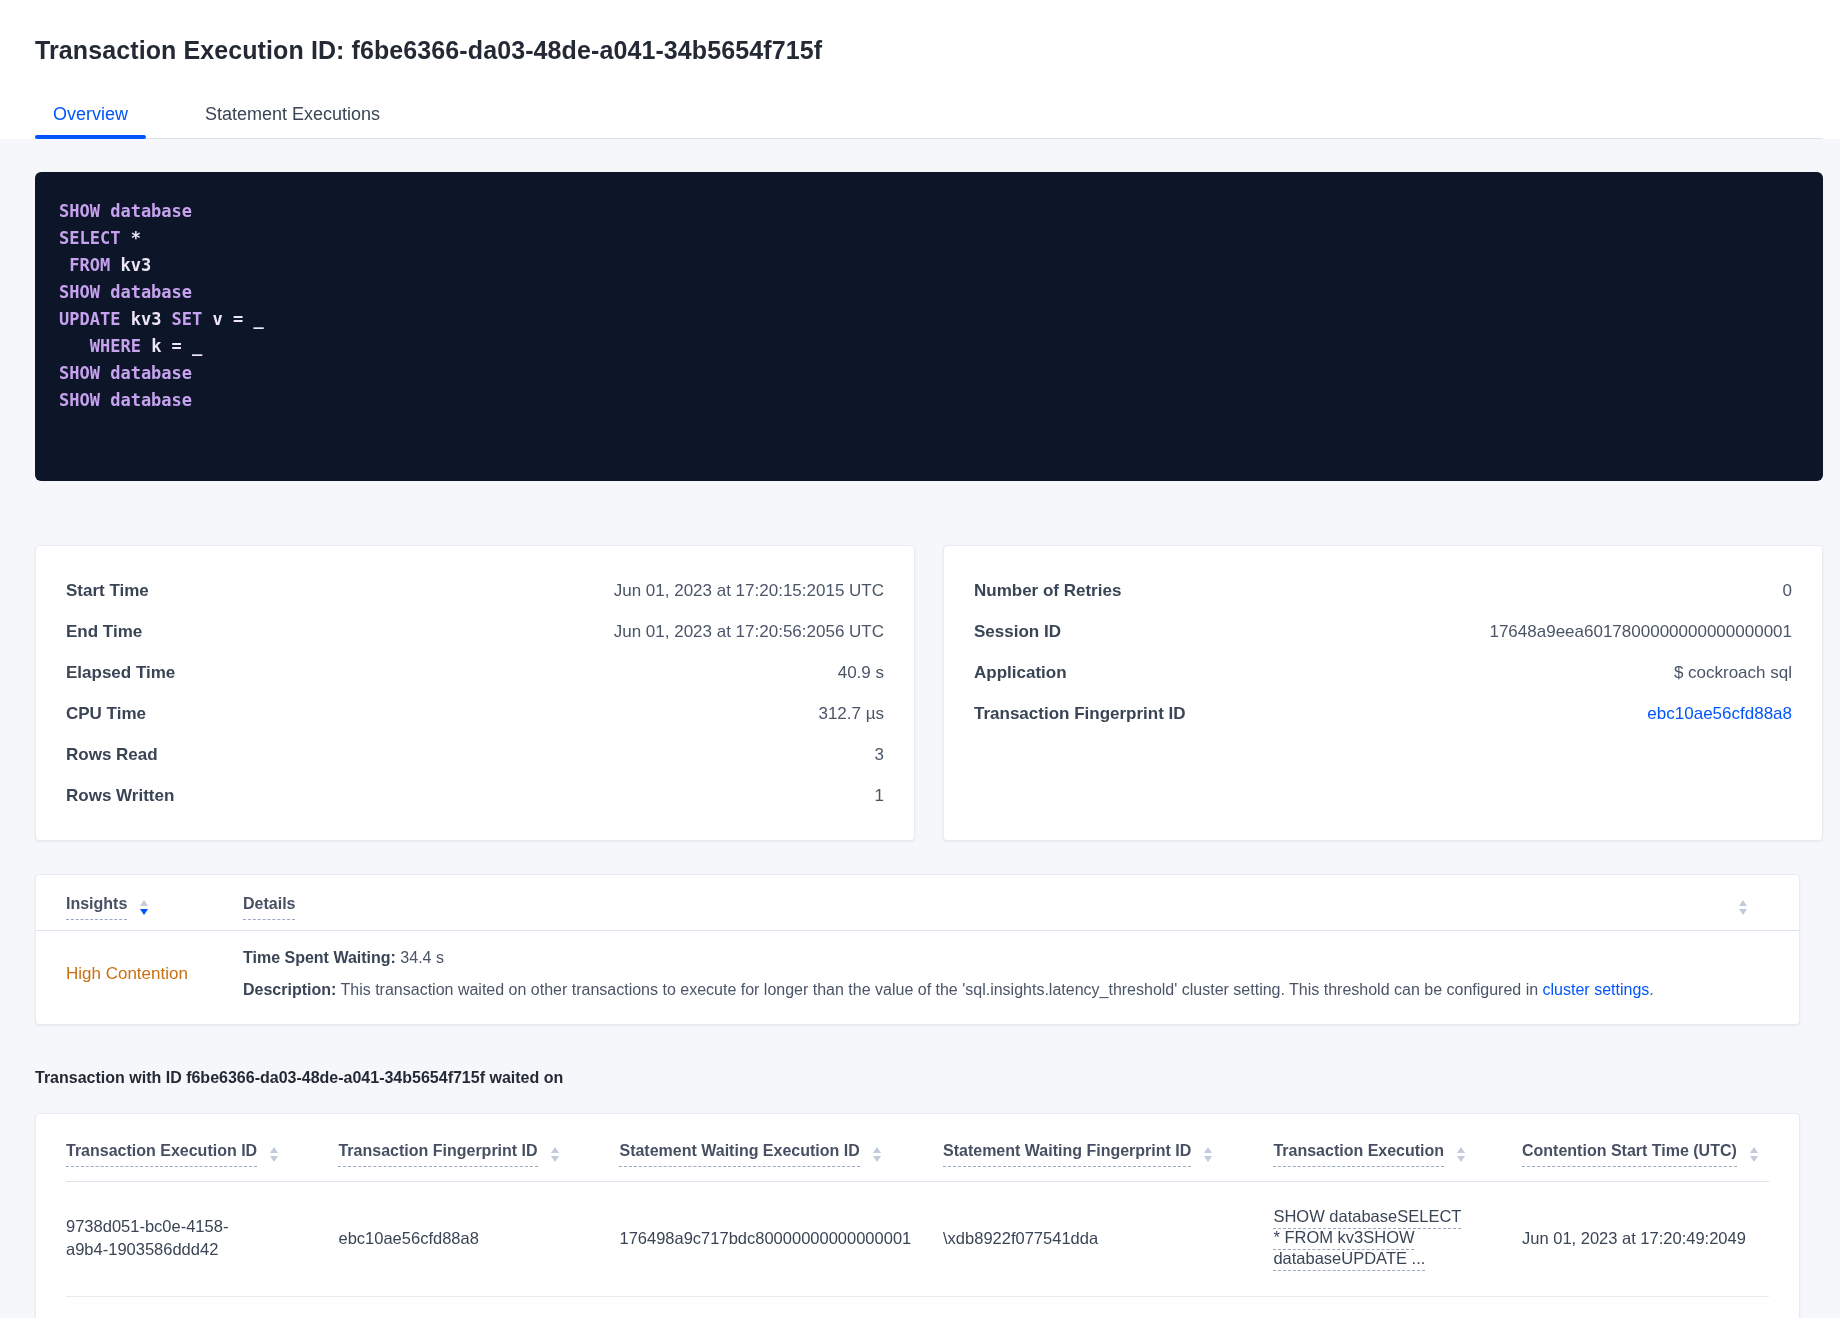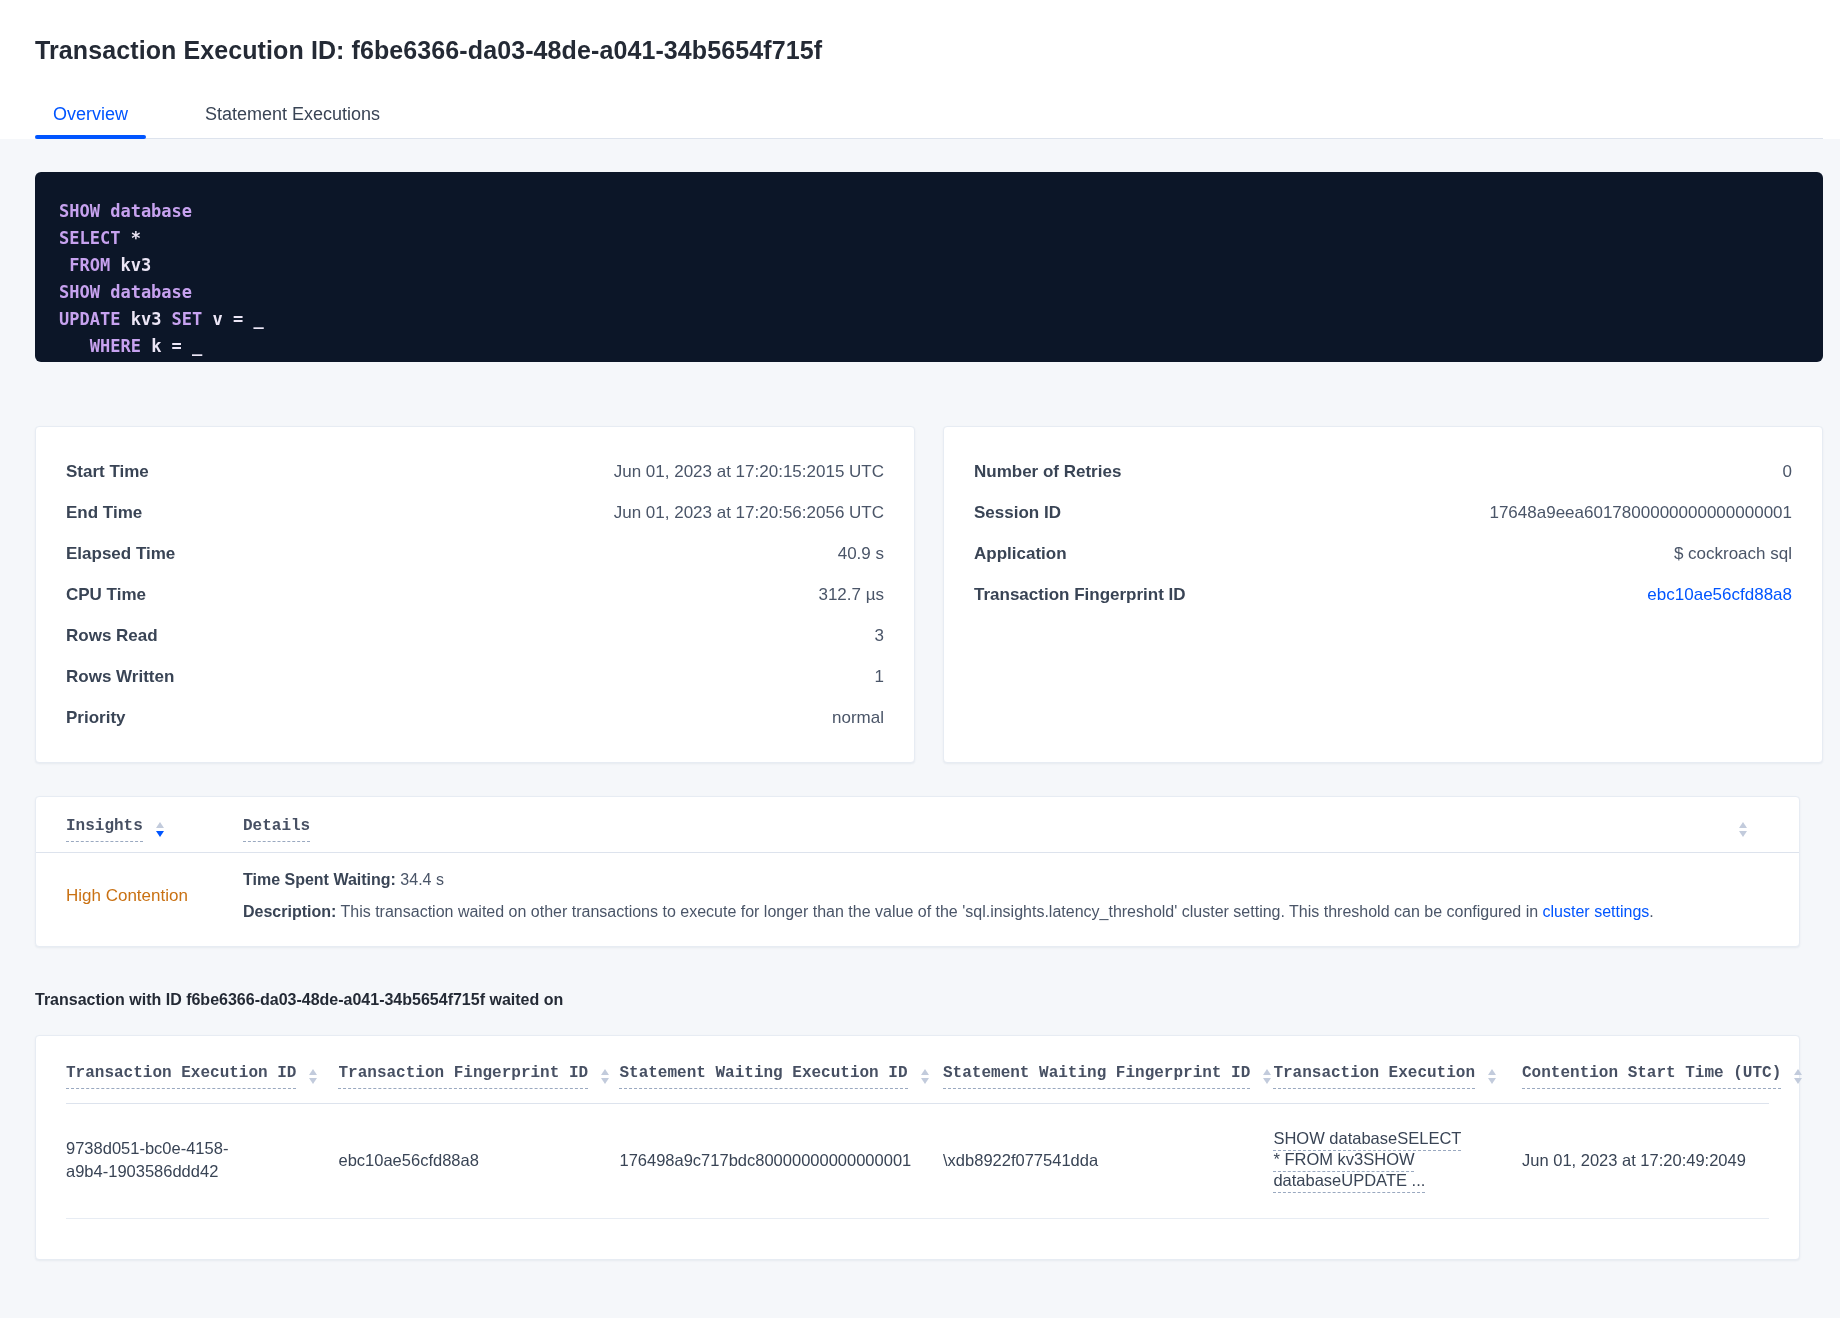--- a/index.html
+++ b/index.html
@@ -36,21 +36,21 @@
   }
   .tab.active{color:var(--accent);}
   .tab.active::after{
     content:"";position:absolute;left:0;right:0;bottom:-1px;height:4px;
     background:var(--accent);border-radius:2px;
   }
   .content{padding:0 17px 0 35px;}
   
   .code{
     margin-top:33px;background:var(--code-bg);border-radius:6px;
-    height:190px;padding:26px 24px 20px;overflow:hidden;
+    height:309px;padding:26px 24px 20px;overflow:hidden;
     font-family:"DejaVu Sans Mono",monospace;font-size:17px;font-weight:700;
     line-height:27px;white-space:pre;color:var(--code-text);
   }
   .code .kw{color:var(--code-keyword);}
   .code .txt{color:var(--code-text);}
   
   .cards-row{display:flex;gap:28px;margin-top:64px;align-items:stretch;}
   .card{
     background:#ffffff;border:1px solid var(--border-light);border-radius:4px;
     box-shadow:0 1px 2px rgba(67,90,111,.08);
@@ -64,21 +64,21 @@
   .sort{display:inline-flex;flex-direction:column;align-items:center;cursor:pointer;}
   .sort i{display:block;width:0;height:0;border-left:4.5px solid transparent;border-right:4.5px solid transparent;}
   .sort .up{border-bottom:6px solid var(--arrow-gray);margin-bottom:3px;}
   .sort .down{border-top:6px solid var(--arrow-gray);}
   .sort.desc .down{border-top-color:var(--accent);}
   
   .th-label{
     display:inline-block;font-size:16px;font-weight:700;color:#475063;
     padding-bottom:6px;border-bottom:1px dashed var(--dash);cursor:pointer;white-space:nowrap;
   }
-  .th{display:flex;align-items:center;gap:13px;font-family:Liberation Mono, monospace;}
+  .th{display:flex;align-items:center;gap:13px;}
   
   .insights-card{margin-top:33px;margin-right:23px;padding:0;}
   .insights-head{
     display:grid;grid-template-columns:177px 1fr 30px;align-items:center;
     padding:20px 30px 10px;
   }
   .insights-body{border-top:1px solid #dde3ed;display:grid;grid-template-columns:177px 1fr;padding:16px 30px 24px;}
   .insight-badge{font-size:17px;color:var(--insight-warning);align-self:center;}
   .detail-line{font-size:16px;color:var(--text-value);line-height:21px;}
   .detail-line b{color:var(--text-label);}
@@ -137,24 +137,20 @@
         <span class="lbl">CPU Time</span>
         <span class="val">312.7 µs</span>
       </div>
       <div class="srow">
         <span class="lbl">Rows Read</span>
         <span class="val">3</span>
       </div>
       <div class="srow">
         <span class="lbl">Rows Written</span>
         <span class="val">1</span>
-      </div>
-      <div class="srow">
-        <span class="lbl">Priority</span>
-        <span class="val">normal</span>
       </div>
     </div>
 
     <div class="card summary-card">
       <div class="srow">
         <span class="lbl">Number of Retries</span>
         <span class="val">0</span>
       </div>
       <div class="srow">
         <span class="lbl">Session ID</span>

